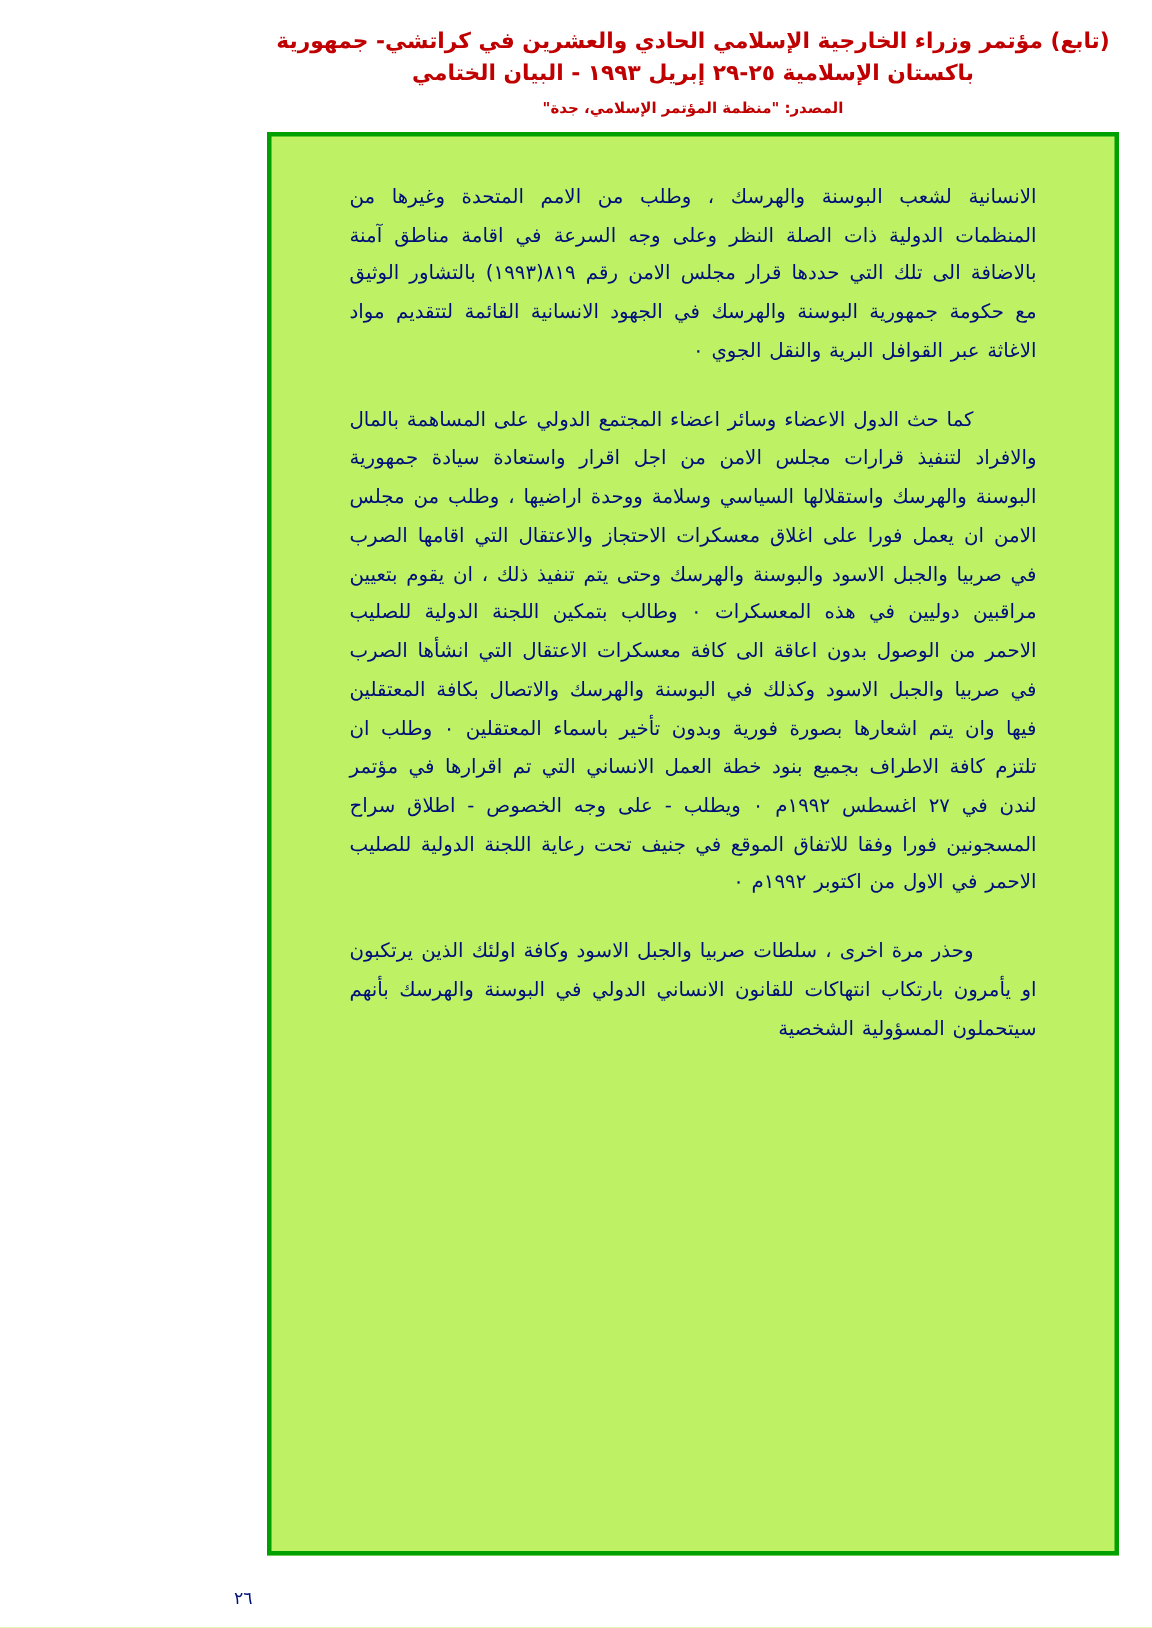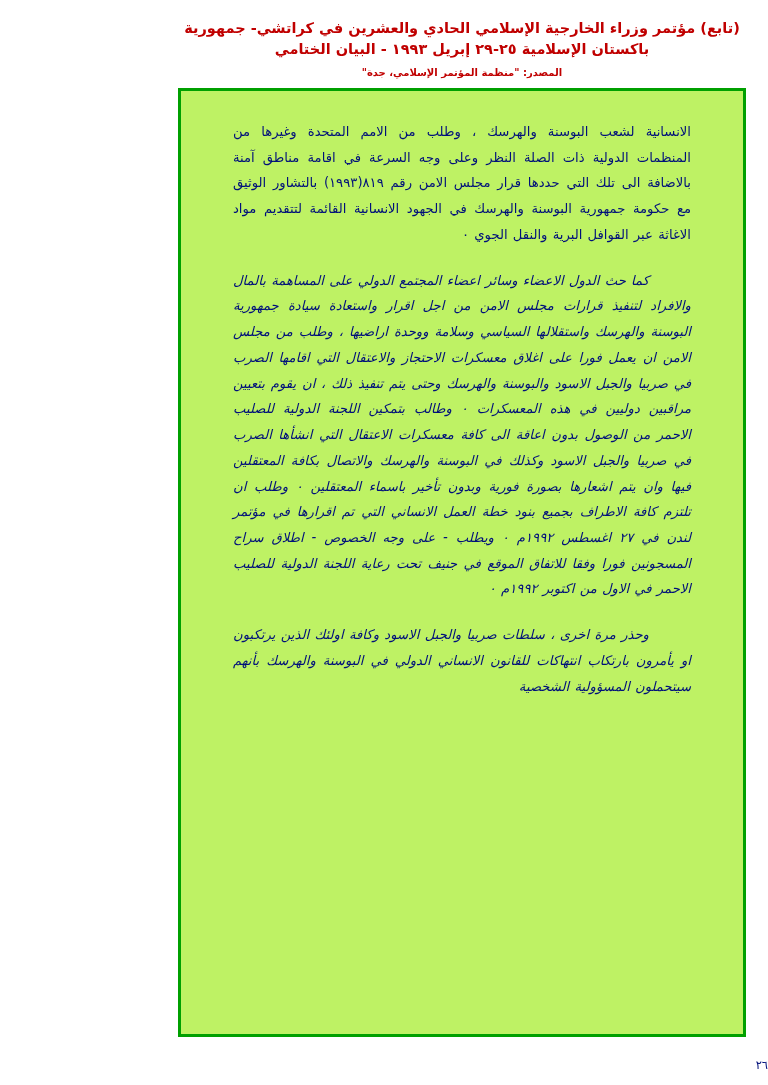--- a/index.html
+++ b/index.html
@@ -65,29 +65,28 @@
     text-align-last: right;
     margin: 0 0 20px 0;
     word-spacing: 1px;
     direction: rtl;
   }
   .para:last-child {
     margin-bottom: 4px;
   }
   .indent-first {
     text-indent: 42px;
-    font-style: italic;
   }
   
   .footer {
     position: absolute;
     bottom: 12px;
     left: 0;
     right: 0;
-    text-align: right;
+    text-align: left;
   }
   .page-number {
     color: #00107a;
     font-size: 11.5px;
     direction: rtl;
   }
 </style>
 </head>
 <body>
 

